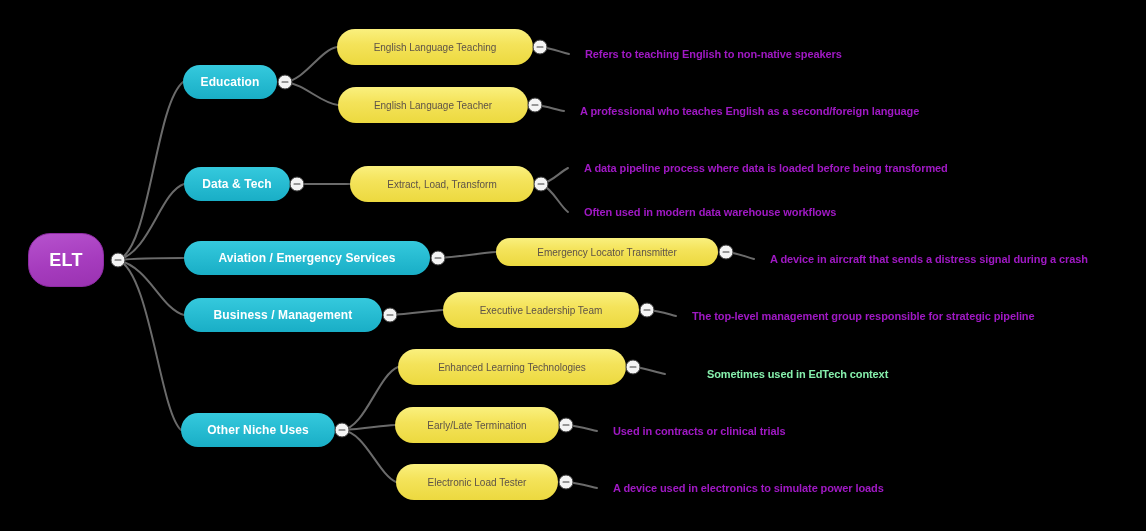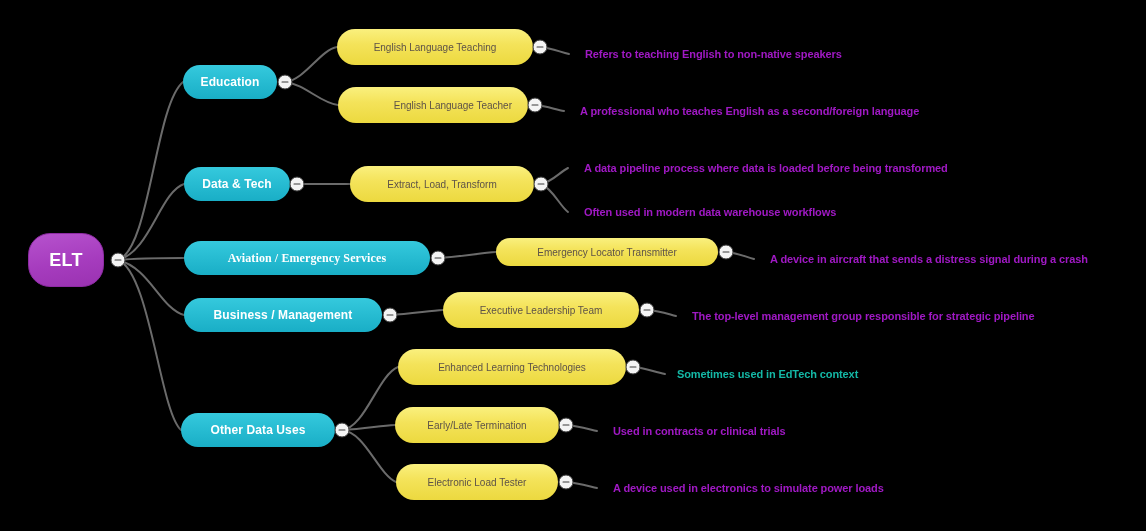--- a/index.html
+++ b/index.html
@@ -123,53 +123,53 @@
       <div class="node node-root" style="left: 66px; top: 260px; width: 76px; height: 54px;">
         <span>ELT</span>
       </div>
       <div class="node node-branch" style="left: 230px; top: 82px; width: 94px; height: 34px;">
         <span>Education</span>
       </div>
       <div class="node node-leaf" style="left: 435px; top: 47px; width: 196px; height: 36px;">
         <span>English Language Teaching</span>
       </div>
       <div class="note" style="left: 571px; top: 54px; color: rgb(160, 25, 196);">Refers to teaching English to non-native speakers</div>
-      <div class="node node-leaf" style="left: 433px; top: 105px; width: 190px; height: 36px; justify-content: flex-end;">
+      <div class="node node-leaf" style="left: 433px; top: 105px; width: 190px; height: 36px;">
         <span>English Language Teacher</span>
       </div>
       <div class="note" style="left: 566px; top: 111px; color: rgb(160, 25, 196);">A professional who teaches English as a second/foreign language</div>
       <div class="node node-branch" style="left: 237px; top: 184px; width: 106px; height: 34px;">
         <span>Data &amp; Tech</span>
       </div>
       <div class="node node-leaf" style="left: 442px; top: 184px; width: 184px; height: 36px;">
         <span>Extract, Load, Transform</span>
       </div>
       <div class="note" style="left: 570px; top: 168px; color: rgb(160, 25, 196);">A data pipeline process where data is loaded before being transformed</div>
       <div class="note" style="left: 570px; top: 212px; color: rgb(160, 25, 196);">Often used in modern data warehouse workflows</div>
-      <div class="node node-branch" style="left: 307px; top: 258px; width: 246px; height: 34px; font-family: Liberation Serif, serif;">
+      <div class="node node-branch" style="left: 307px; top: 258px; width: 246px; height: 34px;">
         <span>Aviation / Emergency Services</span>
       </div>
       <div class="node node-leaf" style="left: 607px; top: 252px; width: 222px; height: 28px;">
         <span>Emergency Locator Transmitter</span>
       </div>
       <div class="note" style="left: 756px; top: 259px; color: rgb(160, 25, 196);">A device in aircraft that sends a distress signal during a crash</div>
       <div class="node node-branch" style="left: 283px; top: 315px; width: 198px; height: 34px;">
         <span>Business / Management</span>
       </div>
       <div class="node node-leaf" style="left: 541px; top: 310px; width: 196px; height: 36px;">
         <span>Executive Leadership Team</span>
       </div>
       <div class="note" style="left: 678px; top: 316px; color: rgb(160, 25, 196);">The top-level management group responsible for strategic pipeline</div>
       <div class="node node-branch" style="left: 258px; top: 430px; width: 154px; height: 34px;">
-        <span>Other Data Uses</span>
+        <span>Other Niche Uses</span>
       </div>
       <div class="node node-leaf" style="left: 512px; top: 367px; width: 228px; height: 36px;">
         <span>Enhanced Learning Technologies</span>
       </div>
-      <div class="note" style="left: 663px; top: 374px; color: #14b8a6;">Sometimes used in EdTech context</div>
+      <div class="note" style="left: 693px; top: 374px; color: #86efac;">Sometimes used in EdTech context</div>
       <div class="node node-leaf" style="left: 477px; top: 425px; width: 164px; height: 36px;">
         <span>Early/Late Termination</span>
       </div>
       <div class="note" style="left: 599px; top: 431px; color: rgb(160, 25, 196);">Used in contracts or clinical trials</div>
       <div class="node node-leaf" style="left: 477px; top: 482px; width: 162px; height: 36px;">
         <span>Electronic Load Tester</span>
       </div>
       <div class="note" style="left: 599px; top: 488px; color: rgb(160, 25, 196);">A device used in electronics to simulate power loads</div>
       <div class="toggle" style="left: 118px; top: 260px;">
         <span class="bar"></span>

